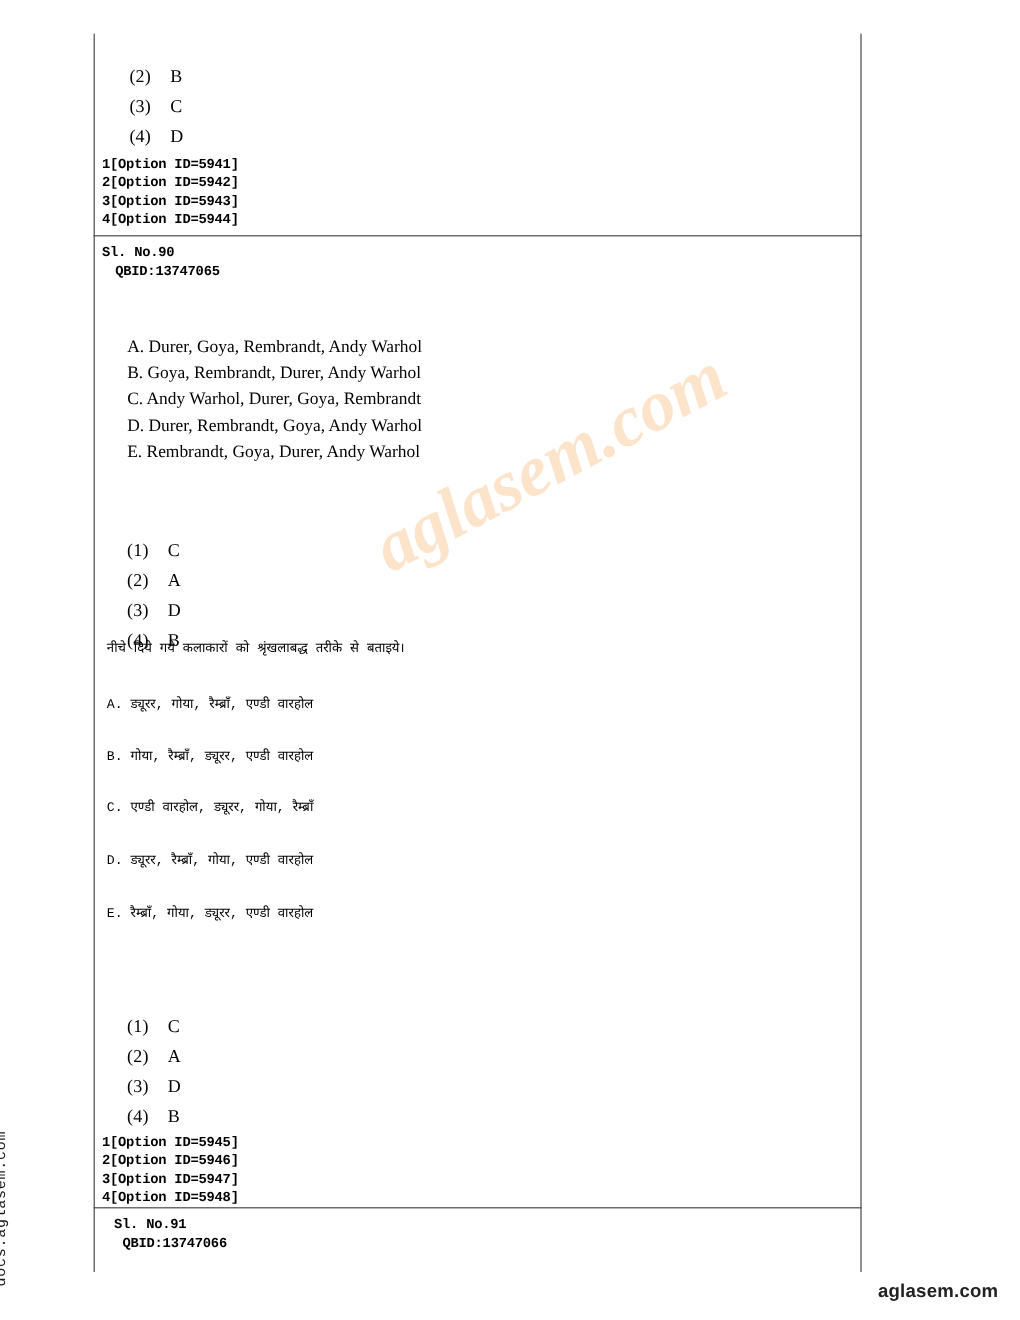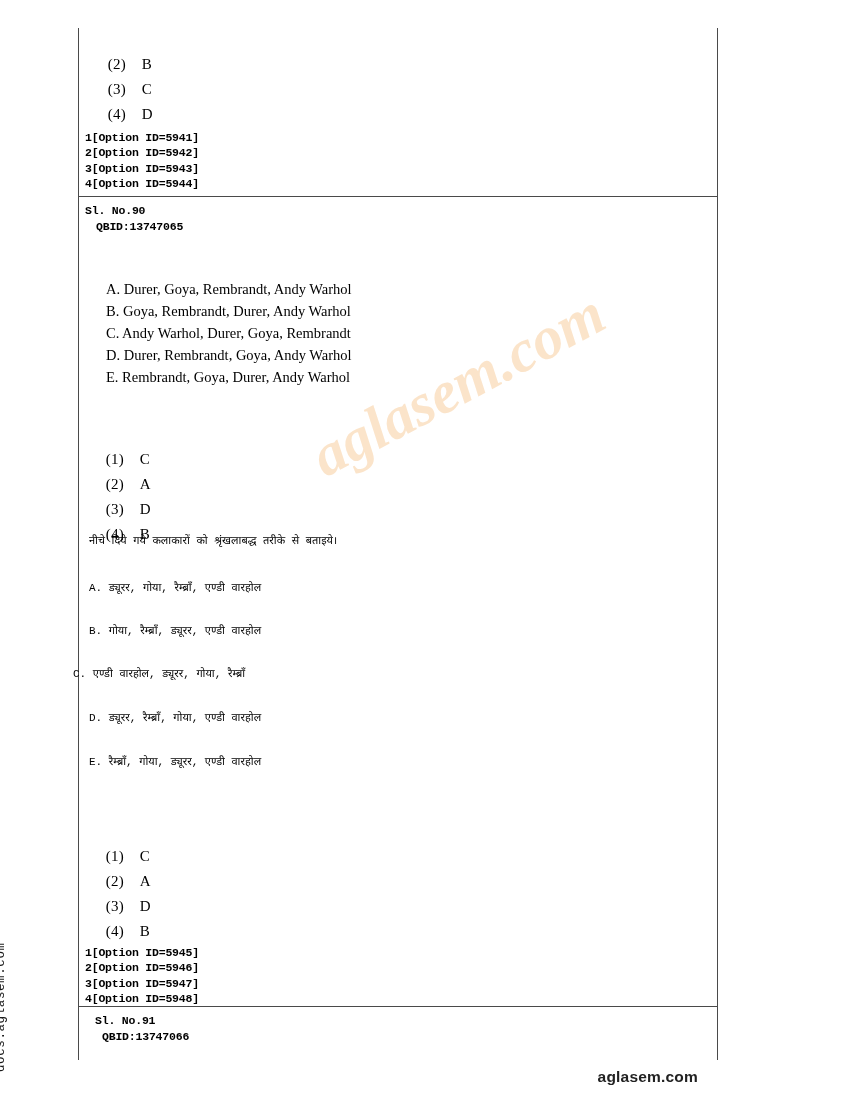--- a/index.html
+++ b/index.html
@@ -13,21 +13,21 @@
     position: relative;
     font-family: "Liberation Serif", serif;
     color: #000000;
     overflow: hidden;
   }
 
   
   .page {
     position: absolute;
     left: 0; top: 0;
-    width: 716px; height: 1100px;
+    width: 850px; height: 1100px;
   }
 
   .doc-border {
     position: absolute;
     left: 78px;
     top: 28px;
     width: 640px;
     height: 1032px;
     border-left: 1px solid #4a4a4a;
     border-right: 1px solid #4a4a4a;
@@ -173,21 +173,21 @@
     <span class="opt-num">(3)</span><span>D</span>
   </div>
   <div class="blk opt-row" style="left:90px; top:512px;">
     <span class="opt-num">(4)</span><span>B</span>
   </div>
 
   <div class="blk hin" style="left:89px; top:536px;">नीचे दिये गये कलाकारों को श्रृंखलाबद्ध तरीके से बताइये।</div>
 
   <div class="blk hin" style="left:89px; top:583px;">A. ड्यूरर, गोया, रैम्ब्राँ, एण्डी वारहोल</div>
   <div class="blk hin" style="left:89px; top:626px;">B. गोया, रैम्ब्राँ, ड्यूरर, एण्डी वारहोल</div>
-  <div class="blk hin" style="left:73px; top:669px;">C. एण्डी वारहोल, ड्यूरर, गोया, रैम्ब्राँ</div>
+  <div class="blk hin" style="left:89px; top:669px;">C. एण्डी वारहोल, ड्यूरर, गोया, रैम्ब्राँ</div>
   <div class="blk hin" style="left:89px; top:713px;">D. ड्यूरर, रैम्ब्राँ, गोया, एण्डी वारहोल</div>
   <div class="blk hin" style="left:89px; top:757px;">E. रैम्ब्राँ, गोया, ड्यूरर, एण्डी वारहोल</div>
 
 
   <div class="blk opt-row" style="left:90px; top:834px;">
     <span class="opt-num">(1)</span><span>C</span>
   </div>
   <div class="blk opt-row" style="left:90px; top:859px;">
     <span class="opt-num">(2)</span><span>A</span>
   </div>

